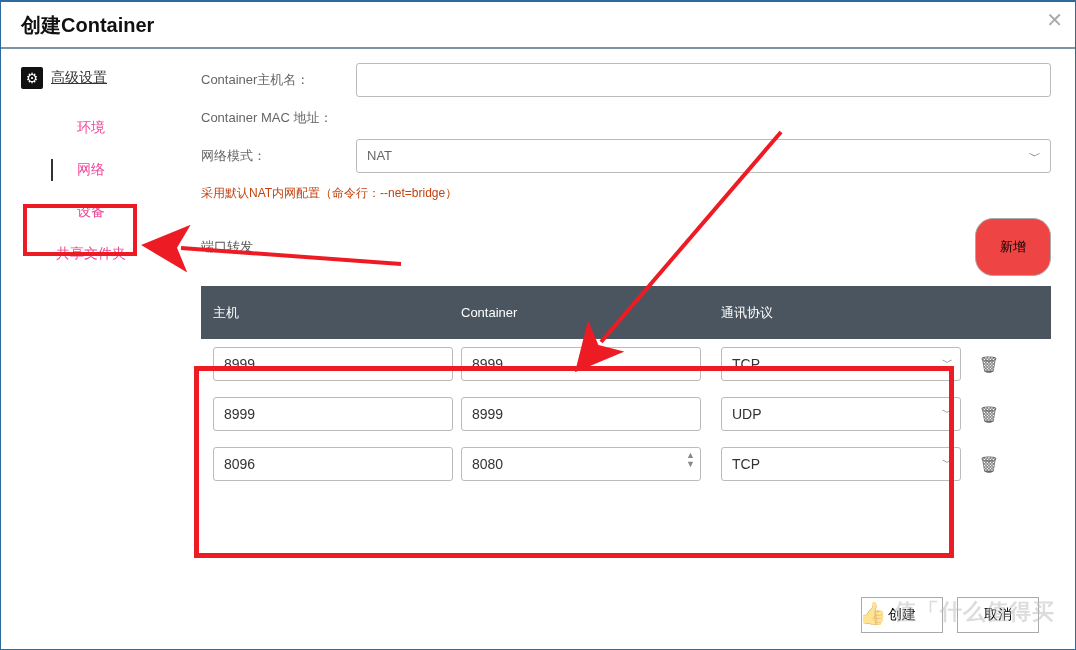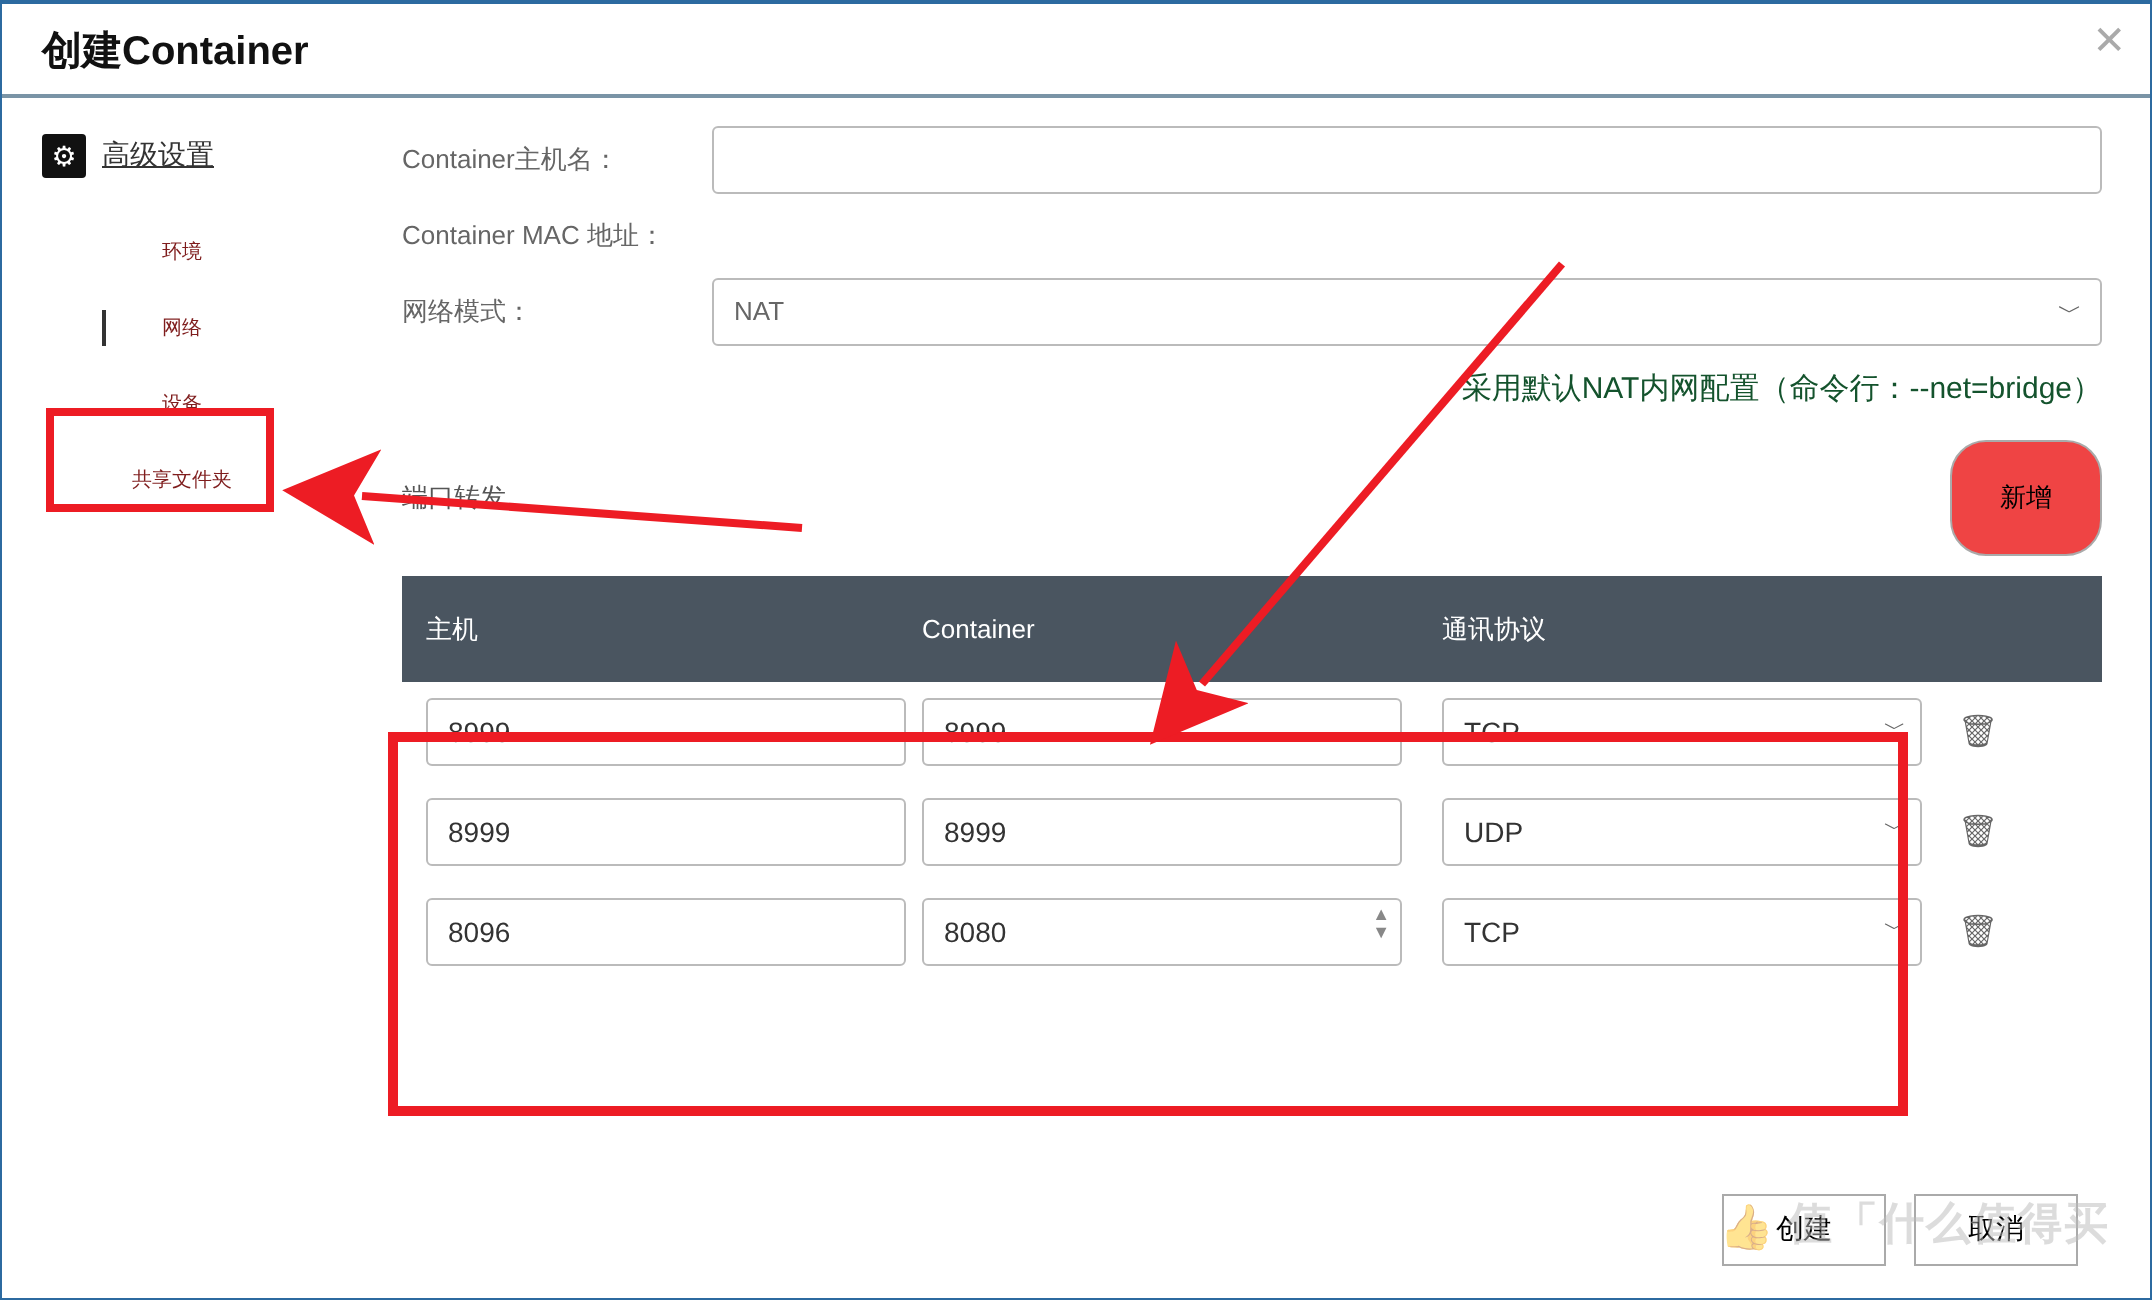--- a/index.html
+++ b/index.html
@@ -10,37 +10,37 @@
     .title-row h1 { font-size: 20px; font-weight: bold; color: #111; }
     .close-x { position: absolute; right: 12px; top: 6px; font-size: 20px; color: #aaa; cursor: pointer; }
     .sep { height: 2px; background: #7a94a6; margin-top: 0; }
 
     .body { display: flex; padding: 14px 20px 0 20px; }
     .sidebar { width: 140px; flex: none; }
     .adv { display: flex; align-items: center; gap: 8px; margin: 4px 0 14px 0; }
     .adv .gear { width: 22px; height: 22px; background: #111; display: inline-flex; align-items: center; justify-content: center; color: #fff; font-size: 14px; border-radius: 2px; }
     .adv a { color: #333; text-decoration: underline; font-size: 14px; }
     .nav { padding-top: 4px; }
-    .nav-item { position: relative; padding: 12px 0; text-align: center; font-size: 10px; color: #7f1d1d; cursor: pointer; }
+    .nav-item { position: relative; padding: 12px 0; text-align: center; font-size: 14px; color: #ec4899; cursor: pointer; }
     .nav-item.active { font-weight: normal; }
     .nav-item.active::before { content: ""; position: absolute; left: 30px; top: 10px; bottom: 10px; width: 2px; background: #333; }
     .red-box-1 { position: absolute; border: 4px solid #ed1c24; pointer-events: none; }
 
     .form { flex: 1; padding-left: 40px; padding-right: 4px; }
     .row { display: flex; align-items: center; margin-bottom: 12px; }
     .label { width: 155px; color: #666; font-size: 13px; }
     .field { flex: 1; position: relative; }
     .text-input, .select-like {
       width: 100%; height: 34px; border: 1px solid #bbb; border-radius: 3px;
       padding: 0 10px; font-size: 13px; color: #666; background: #fff;
     }
     .readonly { background: #fff; color: #888; }
     .refresh-icn { position: absolute; right: 8px; top: 7px; color: #555; font-size: 16px; cursor: pointer; }
     .select-caret { position: absolute; right: 10px; top: 9px; font-size: 12px; color: #666; pointer-events: none; }
-    .hint { color: #14532d; text-align: right; margin: 2px 0 16px 0; font-size: 15px; }
+    .hint { color: #c2410c; text-align: left; margin: 2px 0 16px 0; font-size: 12px; }
 
     .pf-header { display: flex; align-items: center; margin-bottom: 10px; }
     .pf-header .pf-title { color: #555; }
     .pf-header .spacer { flex: 1; }
     .btn-small { border: 1px solid #aaa; background: #ef4444; border-radius: 18px; padding: 19px 24px; font-size: 13px; cursor: pointer; }
 
     .table { width: 100%; }
     .th-row { display: flex; background: #4a5560; color: #fff; height: 53px; align-items: center; padding: 0 12px; }
     .th-row > div { font-size: 13px; }
     .col-host { width: 240px; }

